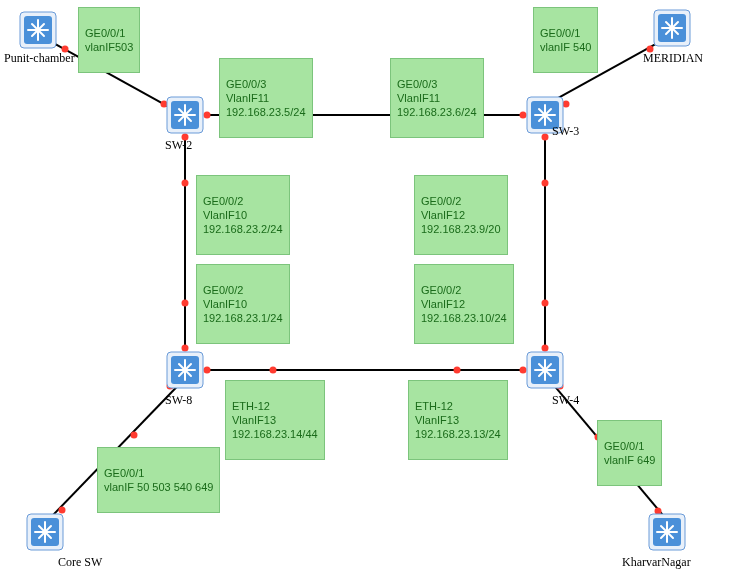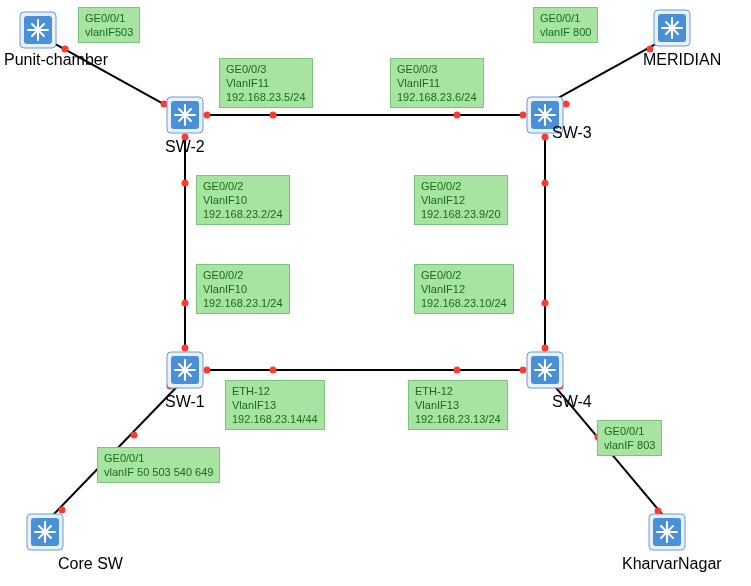--- a/index.html
+++ b/index.html
@@ -17,31 +17,31 @@
   .canvas {
     position: relative;
     width: 751px;
     height: 586px;
   }
   
   .info {
     position: absolute;
     background: #a7e4a1;
     border: 1px solid #7cc47c;
-    padding: 3px 6px;
+    padding: 18px 6px;
     line-height: 14px;
     white-space: nowrap;
   }
   .info div { white-space: nowrap; }
 
   
   .dev-label {
     position: absolute;
-    font-family: Liberation Sans, sans-serif;
-    font-size: 16px;
+    font-family: Liberation Serif, serif;
+    font-size: 12px;
     color: #000;
   }
 
   
   .switch {
     position: absolute;
     width: 40px;
     height: 40px;
   }
   .switch svg { width: 40px; height: 40px; display: block; }
@@ -115,21 +115,21 @@
 <div class="dot" style="left:134px; top:435px;"></div>
 <div class="dot" style="left:598px; top:437px;"></div>
 <div class="dot" style="left:658px; top:511px;"></div>
 
 <div class="info" style="left:78px;  top:7px;">
   <div>GE0/0/1</div>
   <div>vlanIF503</div>
 </div>
 <div class="info" style="left:533px; top:7px;">
   <div>GE0/0/1</div>
-  <div>vlanIF 800</div>
+  <div>vlanIF 540</div>
 </div>
 <div class="info" style="left:219px; top:58px;">
   <div>GE0/0/3</div>
   <div>VlanIF11</div>
   <div>192.168.23.5/24</div>
 </div>
 <div class="info" style="left:390px; top:58px;">
   <div>GE0/0/3</div>
   <div>VlanIF11</div>
   <div>192.168.23.6/24</div>
@@ -163,21 +163,21 @@
   <div>ETH-12</div>
   <div>VlanIF13</div>
   <div>192.168.23.13/24</div>
 </div>
 <div class="info" style="left:97px;  top:447px;">
   <div>GE0/0/1</div>
   <div>vlanIF 50 503 540 649</div>
 </div>
 <div class="info" style="left:597px; top:420px;">
   <div>GE0/0/1</div>
-  <div>vlanIF 803</div>
+  <div>vlanIF 649</div>
 </div>
 
 <svg width="0" height="0" style="position:absolute">
   <defs>
     <g id="swicon">
       <rect x="2" y="2" width="36" height="36" rx="4" fill="#e8f0fa" stroke="#6a9bd8" stroke-width="1"></rect>
       <rect x="6" y="6" width="28" height="28" rx="3" fill="#4a90d9"></rect>
       <g stroke="#ffffff" stroke-width="2" fill="none" stroke-linecap="round">
         <path d="M14 14 L26 26"></path>
         <path d="M26 14 L14 26"></path>
@@ -226,18 +226,18 @@
 <div class="switch" style="left:647px; top:512px;">
       <svg>
         <use href="#swicon"></use>
       </svg>
     </div>
 
 <div class="dev-label" style="left:4px;   top:51px;">Punit-chamber</div>
 <div class="dev-label" style="left:643px; top:51px;">MERIDIAN</div>
 <div class="dev-label" style="left:165px; top:138px;">SW-2</div>
 <div class="dev-label" style="left:552px; top:124px;">SW-3</div>
-<div class="dev-label" style="left:165px; top:393px;">SW-1</div>
+<div class="dev-label" style="left:165px; top:393px;">SW-8</div>
 <div class="dev-label" style="left:552px; top:393px;">SW-4</div>
 <div class="dev-label" style="left:18px;  top:555px;margin-left:40px;">Core SW</div>
 <div class="dev-label" style="left:622px; top:555px;">KharvarNagar</div>
 
 </div>
 
 </body></html>

